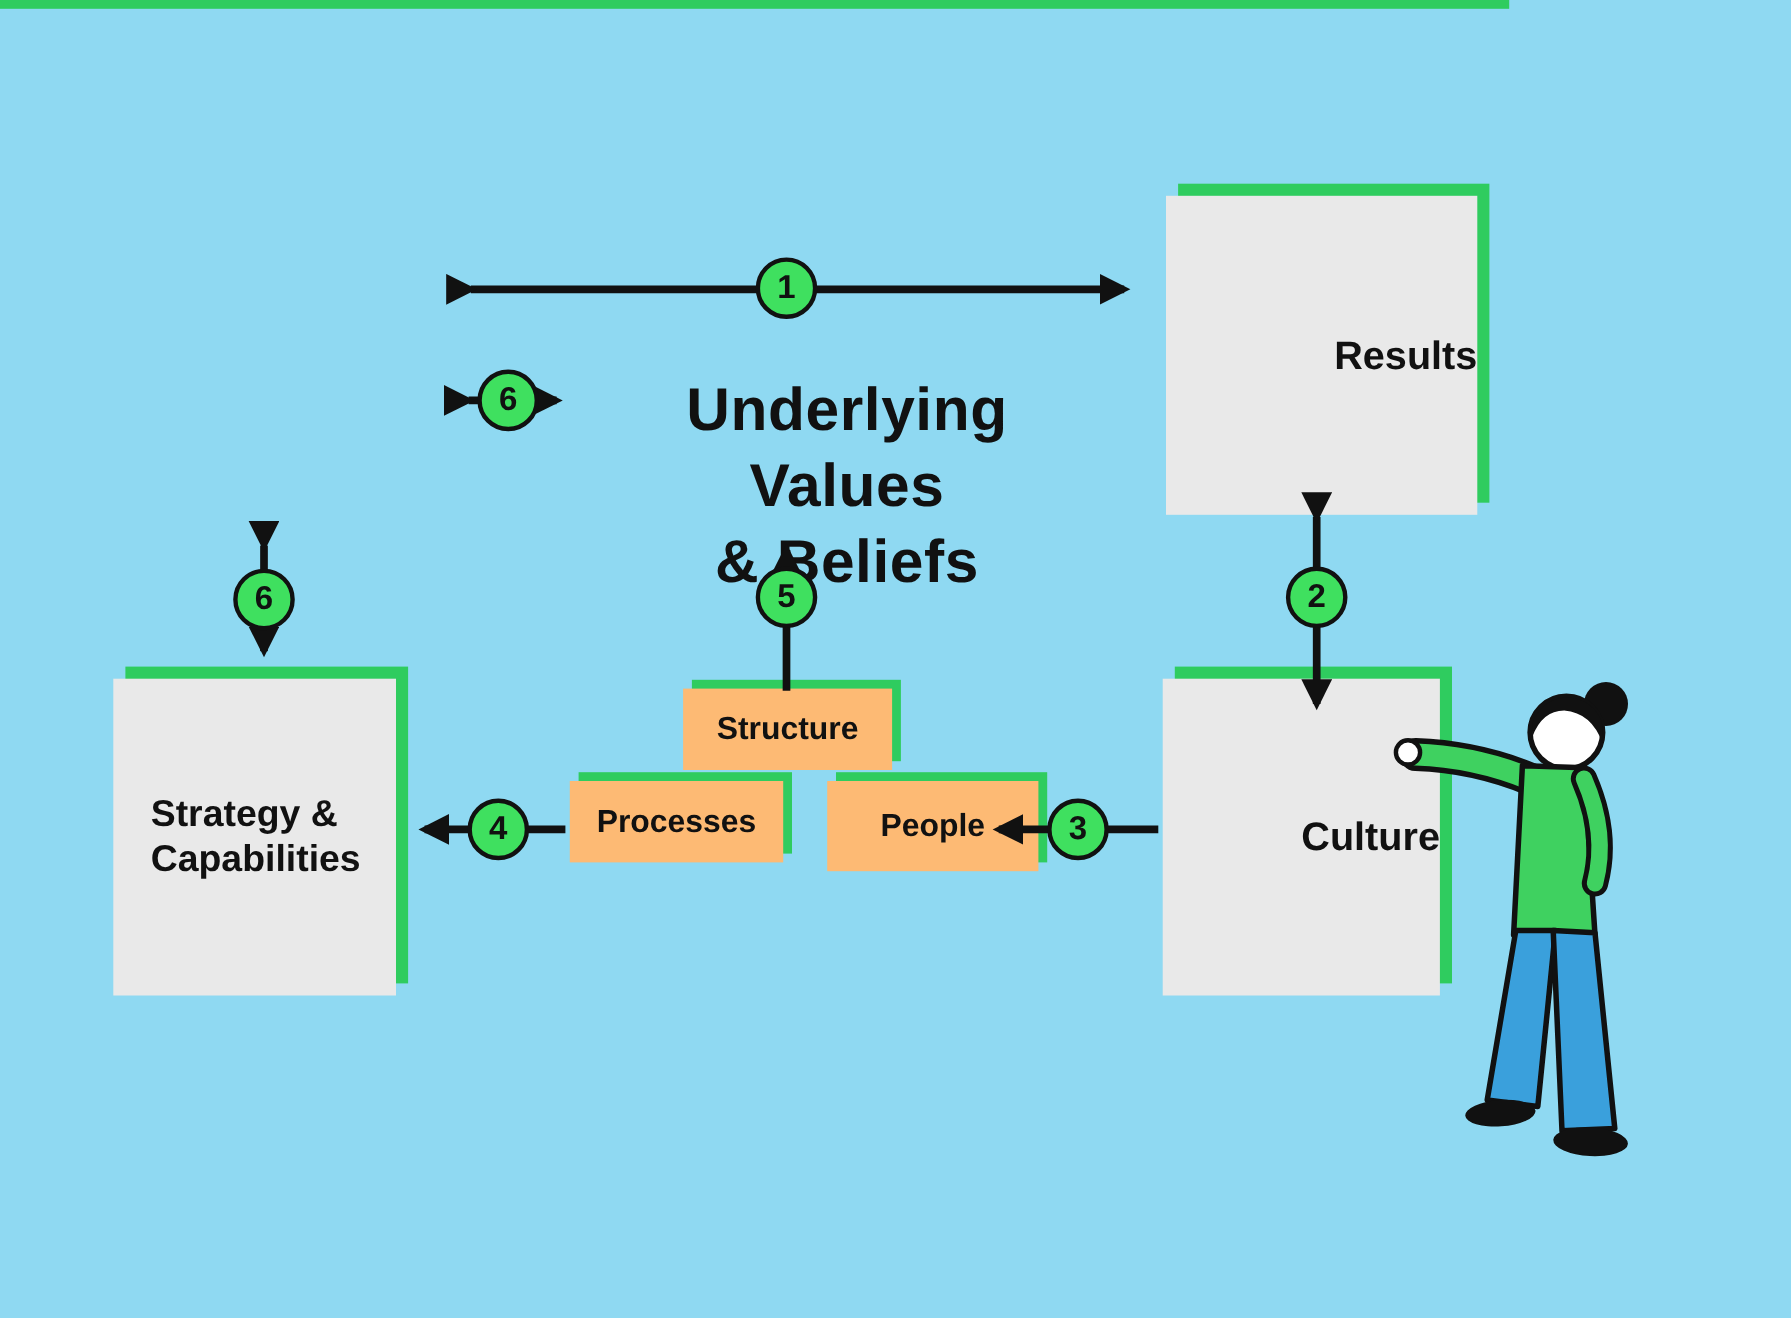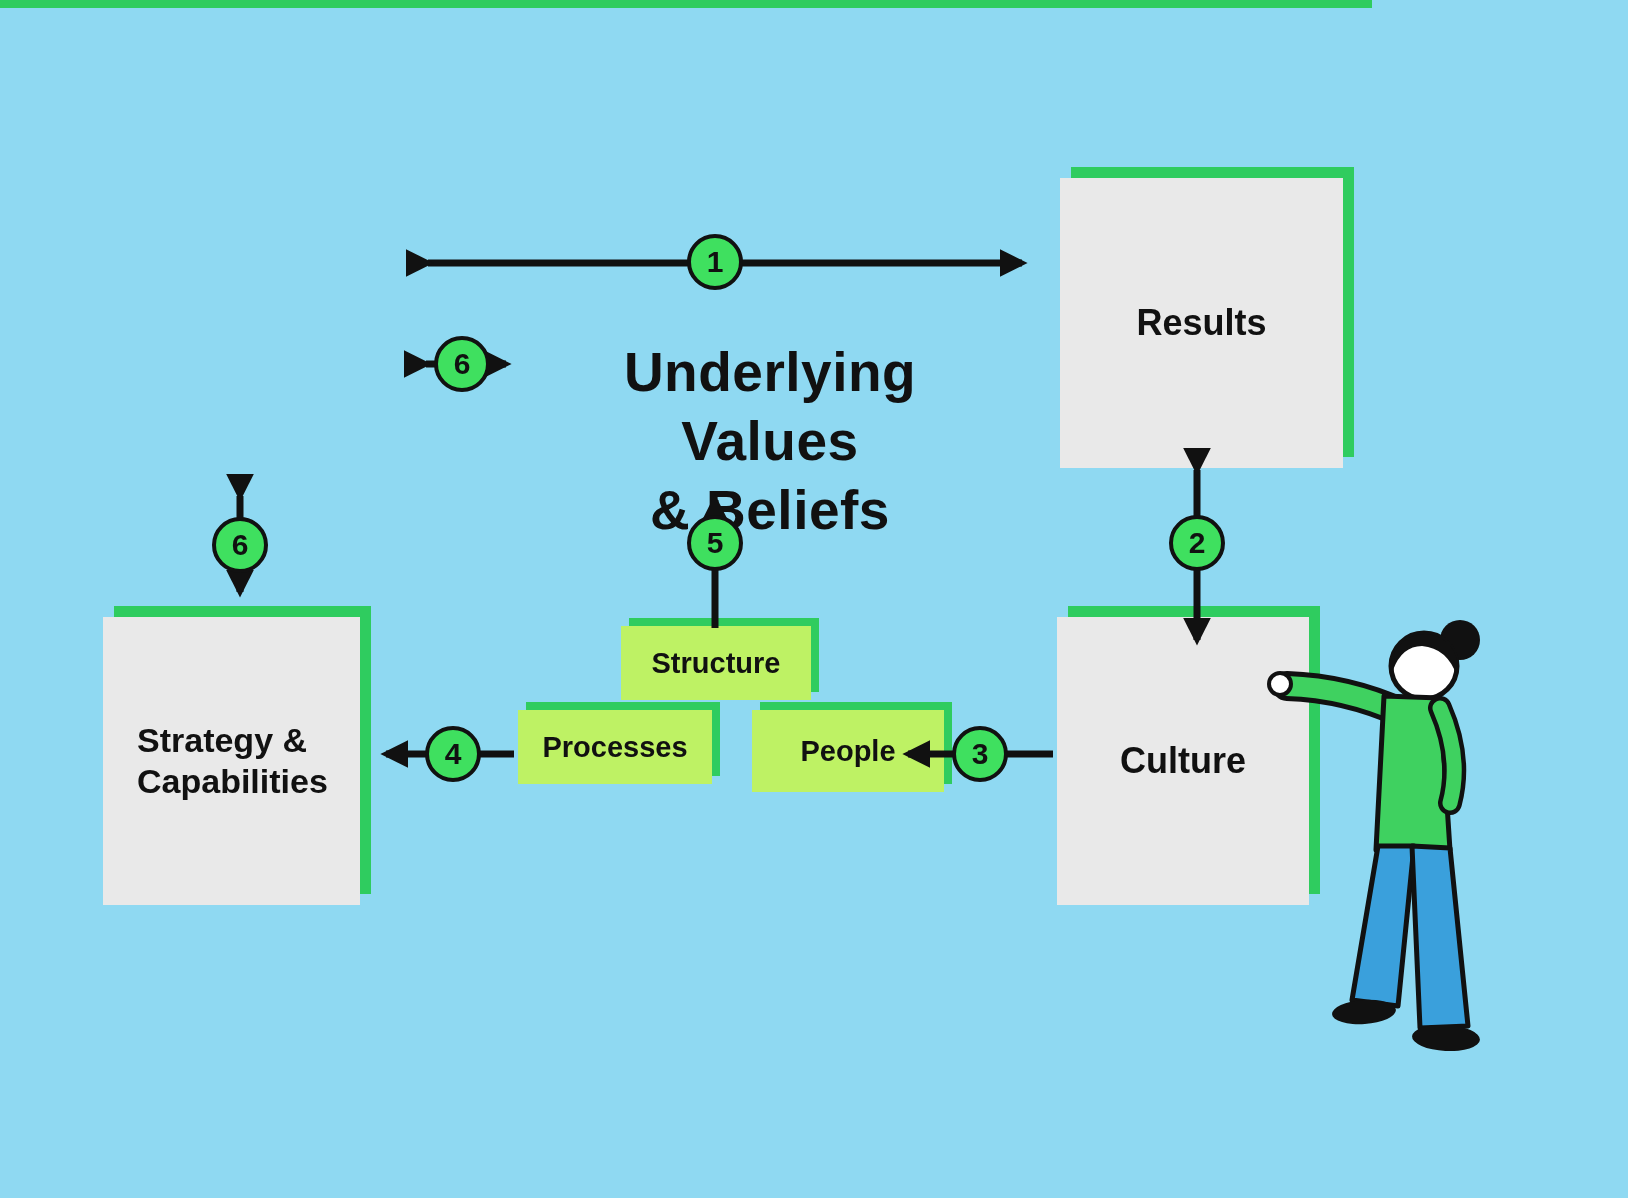--- a/index.html
+++ b/index.html
@@ -9,24 +9,24 @@
   .topstrip{position:absolute;left:0;top:0;width:1372px;height:8px;background:#2fcc5f;}
 
   .bigbox{
     position:absolute;background:#e9e9e9;
     box-shadow:11px -11px 0 #2fcc5f;
     display:flex;align-items:center;
     color:#111;font-weight:700;font-size:34px;line-height:1.2;
     white-space:pre-line;
   }
   .bigbox.leftalign{justify-content:flex-start;padding-left:34px;box-sizing:border-box;}
-  .bigbox.centered{justify-content:center;text-align:center;font-size:36px;}
+  .bigbox.centered{justify-content:flex-end;text-align:center;font-size:36px;}
 
   .smallbox{
-    position:absolute;background:#bef264;
+    position:absolute;background:#fdba74;
     box-shadow:8px -8px 0 #2fcc5f;
     display:flex;align-items:center;justify-content:center;
     color:#111;font-weight:700;font-size:29px;
   }
 
   .title{
     position:absolute;left:530px;top:338px;width:480px;
     text-align:center;color:#111;font-weight:700;font-size:55px;line-height:1.25;
     white-space:pre-line;letter-spacing:0.5px;
   }

